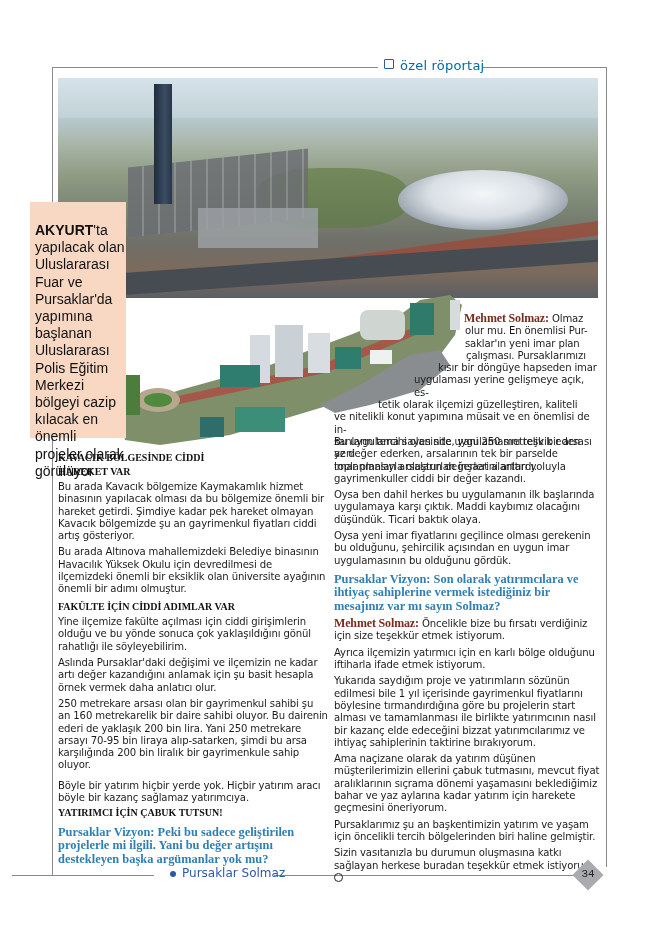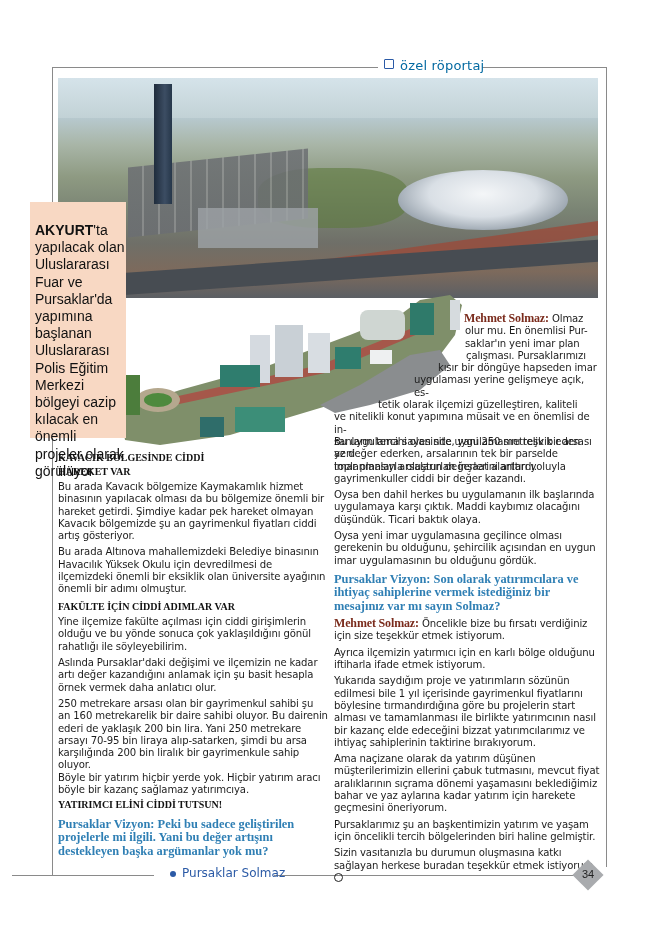--- a/index.html
+++ b/index.html
@@ -43,21 +43,21 @@
   .spk { font-family:"Liberation Serif", serif; font-weight:bold; color:#7a2b1c; font-size:12px; }
 
   .left-col { left:58px; top:451px; width:270px; }
   .right-top { position:absolute; font-family:"DejaVu Sans", sans-serif; font-size:10.1px; line-height:12.3px; color:#1c1c1c; letter-spacing:-0.15px; }
   .right-col { left:334px; top:436px; width:266px; }
 
   .footer-dot { position:absolute; left:170px; top:871px; width:6px; height:6px; border-radius:50%; background:#2b5aa6; }
   .footer-text { position:absolute; left:182px; top:866px; font-family:"DejaVu Sans", sans-serif; font-size:12px; color:#2b5aa6; }
   .page-num { position:absolute; left:574px; top:861px; width:28px; height:28px; }
   .page-num .diamond { position:absolute; left:0; top:0; width:22px; height:22px; background:#a9abae; transform:rotate(45deg); left:3px; top:3px; }
-  .page-num span { position:absolute; left:0; top:7px; width:28px; text-align:center; font-family:Liberation Sans, sans-serif; font-size:11px; color:#222; }
+  .page-num span { position:absolute; left:0; top:7px; width:28px; text-align:center; font-family:Liberation Mono, monospace; font-size:11px; color:#222; }
   .end-mark { display:inline-block; width:7px; height:7px; border:1.2px solid #222; border-radius:50%; vertical-align:-1px; }
 </style>
 </head>
 <body>
 
 <div class="frame-top-left"></div>
 <div class="frame-top-right"></div>
 <div class="frame-left"></div>
 <div class="frame-right"></div>
 <div class="frame-bottom-left"></div>
@@ -115,30 +115,30 @@
   <div>imar planları arsaların değerlerini arttırdı.</div>
 </div>
 
 <div class="col left-col">
   <h3 style="width:160px;">KAVACIK BÖLGESİNDE CİDDİ HAREKET VAR</h3>
   <p>Bu arada Kavacık bölgemize Kaymakamlık hizmet binasının yapılacak olması da bu bölgemize önemli bir hareket getirdi. Şimdiye kadar pek hareket olmayan Kavacık bölgemizde şu an gayrimenkul fiyatları ciddi artış gösteriyor.</p>
   <p>Bu arada Altınova mahallemizdeki Belediye binasının Havacılık Yüksek Okulu için devredilmesi de ilçemizdeki önemli bir eksiklik olan üniversite ayağının önemli bir adımı olmuştur.</p>
   <h3>FAKÜLTE İÇİN CİDDİ ADIMLAR VAR</h3>
   <p>Yine ilçemize fakülte açılması için ciddi girişimlerin olduğu ve bu yönde sonuca çok yaklaşıldığını gönül rahatlığı ile söyleyebilirim.</p>
   <p>Aslında Pursaklar'daki değişimi ve ilçemizin ne kadar artı değer kazandığını anlamak için şu basit hesapla örnek vermek daha anlatıcı olur.</p>
-  <p style="margin-bottom:0;">250 metrekare arsası olan bir gayrimenkul sahibi şu an 160 metrekarelik bir daire sahibi oluyor. Bu dairenin ederi de yaklaşık 200 bin lira. Yani 250 metrekare arsayı 70-95 bin liraya alıp-satarken, şimdi bu arsa karşılığında 200 bin liralık bir gayrimenkule sahip oluyor.</p>
+  <p style="margin-bottom:8px;">250 metrekare arsası olan bir gayrimenkul sahibi şu an 160 metrekarelik bir daire sahibi oluyor. Bu dairenin ederi de yaklaşık 200 bin lira. Yani 250 metrekare arsayı 70-95 bin liraya alıp-satarken, şimdi bu arsa karşılığında 200 bin liralık bir gayrimenkule sahip oluyor.</p>
   <p style="margin-bottom:2px;">Böyle bir yatırım hiçbir yerde yok. Hiçbir yatırım aracı böyle bir kazanç sağlamaz yatırımcıya.</p>
-  <h3>YATIRIMCI ELİNİ CİDDİ TUTSUN!</h3>
+  <h3>YATIRIMCI İÇİN ÇABUK TUTSUN!</h3>
   <div class="q">Pursaklar Vizyon: Peki bu sadece geliştirilen projelerle mi ilgili. Yani bu değer artışını destekleyen başka argümanlar yok mu?</div>
 </div>
 
 <div class="col right-col">
   <p>Bu uygulama sayesinde, yani 250 metrelik bir arsası az değer ederken, arsalarının tek bir parselde toplanmasıyla oluşturlan inşaat alanları yoluyla gayrimenkuller ciddi bir değer kazandı.</p>
   <p>Oysa ben dahil herkes bu uygulamanın ilk başlarında uygulamaya karşı çıktık. Maddi kaybımız olacağını düşündük. Ticari baktık olaya.</p>
-  <p>Oysa yeni imar uygulamasına geçilince olması gerekenin bu olduğunu, şehircilik açısından en uygun imar uygulamasının bu olduğunu gördük.</p>
+  <p>Oysa yeni imar fiyatlarını geçilince olması gerekenin bu olduğunu, şehircilik açısından en uygun imar uygulamasının bu olduğunu gördük.</p>
   <div class="q">Pursaklar Vizyon: Son olarak yatırımcılara ve ihtiyaç sahiplerine vermek istediğiniz bir mesajınız var mı sayın Solmaz?</div>
   <p><span class="spk">Mehmet Solmaz:</span> <span>Öncelikle bize bu fırsatı verdiğiniz için size teşekkür etmek istiyorum.</span></p>
   <p>Ayrıca ilçemizin yatırmıcı için en karlı bölge olduğunu iftiharla ifade etmek istiyorum.</p>
   <p>Yukarıda saydığım proje ve yatırımların sözünün edilmesi bile 1 yıl içerisinde gayrimenkul fiyatlarını böylesine tırmandırdığına göre bu projelerin start alması ve tamamlanması ile birlikte yatırımcının nasıl bir kazanç elde edeceğini bizzat yatırımcılarımız ve ihtiyaç sahiplerinin taktirine bırakıyorum.</p>
   <p>Ama naçizane olarak da yatırım düşünen müşterilerimizin ellerini çabuk tutmasını, mevcut fiyat aralıklarının sıçrama dönemi yaşamasını beklediğimiz bahar ve yaz aylarına kadar yatırım için harekete geçmesini öneriyorum.</p>
   <p>Pursaklarımız şu an başkentimizin yatırım ve yaşam için öncelikli tercih bölgelerinden biri haline gelmiştir.</p>
   <p><span>Sizin vasıtanızla bu durumun oluşmasına katkı sağlayan herkese buradan teşekkür etmek istiyorum.</span> <span class="end-mark"></span></p>
 </div>
 
 <div class="footer-dot"></div>

